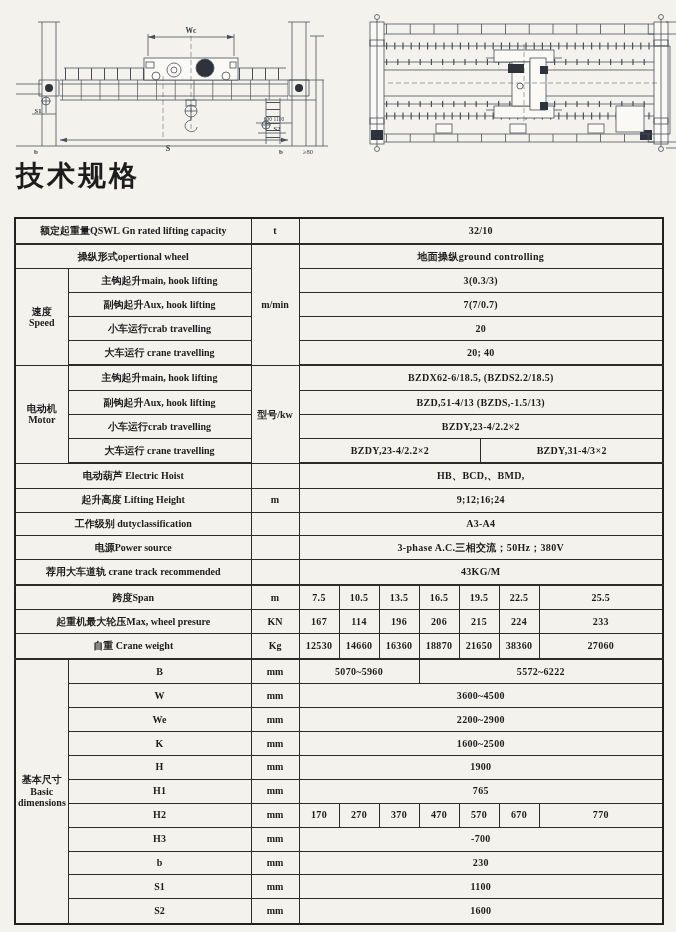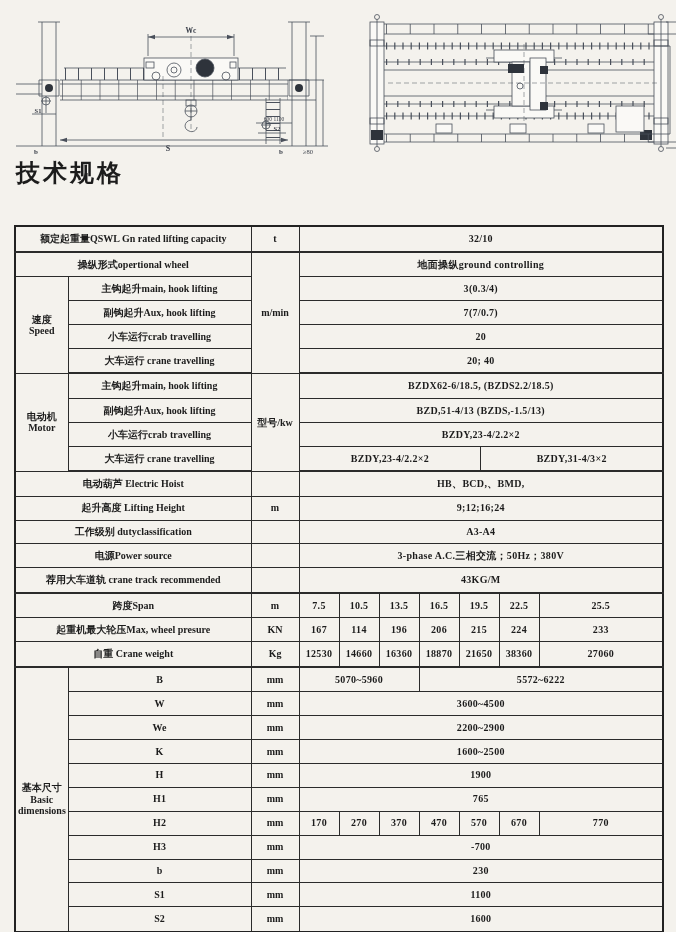--- a/index.html
+++ b/index.html
@@ -7,26 +7,26 @@
     width:676px;height:932px;background:#f4f2ed;
     font-family:"Liberation Serif","DejaVu Serif",serif;
     color:#1c1c1c;position:relative;overflow:hidden;
   }
   .page{position:absolute;inset:0;}
   
   .drawings{position:absolute;left:8px;top:6px;width:662px;height:154px;display:flex;gap:24px;}
   .drawing{flex:0 0 auto;}
   
   .title-block{position:absolute;left:16px;top:161px;}
-  .title-zh{font-family:"DejaVu Sans","Liberation Sans",sans-serif;font-weight:bold;font-size:24px;letter-spacing:3px;line-height:1.05;}
+  .title-zh{font-family:"DejaVu Sans","Liberation Sans",sans-serif;font-weight:bold;font-size:28px;letter-spacing:3px;line-height:1.05;}
   .title-en{font-family:"Liberation Serif","DejaVu Serif",serif;font-weight:bold;font-size:16px;letter-spacing:1px;line-height:1.1;}
   
   table.spec{
     position:absolute;left:14px;top:217px;width:648px;height:708px;
-    border-collapse:collapse;table-layout:fixed;margin-top:8px;
+    border-collapse:collapse;table-layout:fixed;
   }
   table.spec td{
     border:1px solid #2b2b2b;text-align:center;vertical-align:middle;
     font-size:10px;font-weight:bold;padding:0 2px;overflow:hidden;line-height:1.15;
   }
   table.spec{border:2px solid #222;}
   tr.hb td{border-bottom-width:2px;}
   td.vb{border-right-width:2px;}
   td.grp{font-size:10px;}
   td.grp .l{display:block;}
@@ -188,21 +188,21 @@
         <td colspan="2">操纵形式opertional wheel</td>
         <td class="unit" rowspan="5">m/min</td>
         <td colspan="7" class="val">地面操纵ground controlling</td>
       </tr>
       <tr>
         <td class="grp" rowspan="4">
           <span class="l">速度</span>
           <span class="l">Speed</span>
         </td>
         <td>主钩起升main, hook lifting</td>
-        <td colspan="7" class="val">3(0.3/4)</td>
+        <td colspan="7" class="val">3(0.3/3)</td>
       </tr>
       <tr>
         <td>副钩起升Aux, hook lifting</td>
         <td colspan="7" class="val">7(7/0.7)</td>
       </tr>
       <tr>
         <td>小车运行crab travelling</td>
         <td colspan="7" class="val">20</td>
       </tr>
       <tr class="hb">

